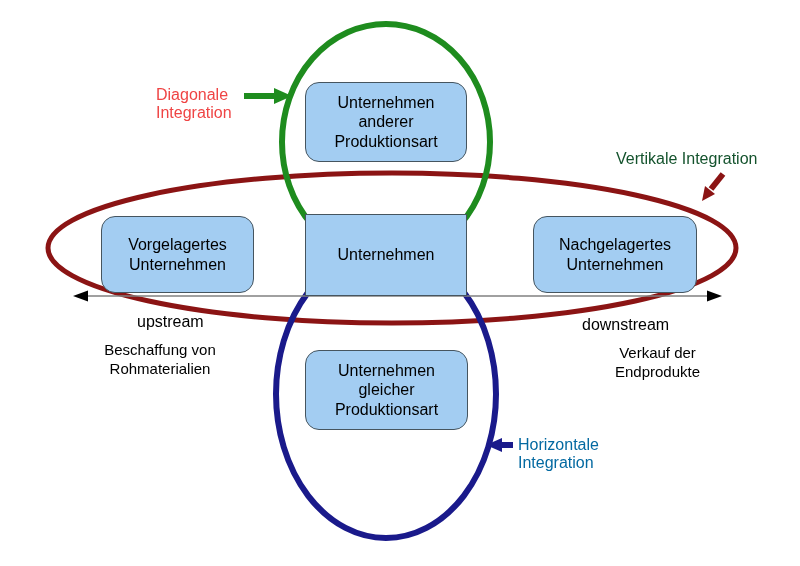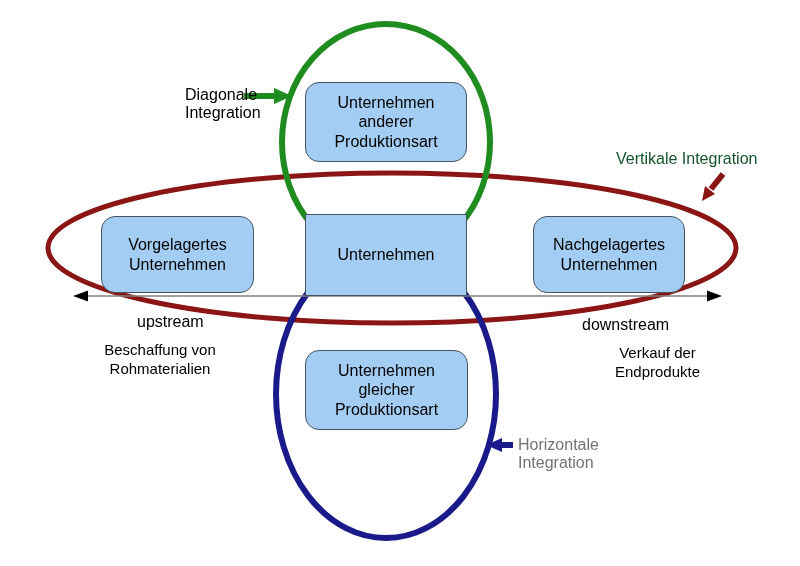--- a/index.html
+++ b/index.html
@@ -37,23 +37,23 @@
   }
   .box.rounded { border-radius: 14px; }
   .lbl {
     position: absolute;
     z-index: 2;
     white-space: pre-line;
     font-size: 16px;
     line-height: 1.15;
     color: #000000;
   }
-  .lbl.green  { color: #000000; margin-left: 29px; }
+  .lbl.green  { color: #ef4444; }
   .lbl.darkred{ color: #14532d; }
-  .lbl.navy   { color: #737373; }
+  .lbl.navy   { color: #0369a1; }
   .lbl.center { text-align: center; }
   .lbl.small  { font-size: 15px; line-height: 1.25; }
 </style>
 </head>
 <body>
 
 <div id="stage">
 
   <svg id="shapes" width="800" height="566" viewBox="0 0 800 566">
 
@@ -79,21 +79,21 @@
 
   <div class="box rounded" style="left:305px; top:82px; width:162px; height:80px;">Unternehmen
 anderer
 Produktionsart</div>
 
   <div class="box rounded" style="left:101px; top:216px; width:153px; height:77px;">Vorgelagertes
 Unternehmen</div>
 
   <div class="box" style="left:305px; top:214px; width:162px; height:82px;">Unternehmen</div>
 
-  <div class="box rounded" style="left:533px; top:216px; width:152px; height:77px;">Nachgelagertes
+  <div class="box rounded" style="left:533px; top:216px; width:164px; height:77px;">Nachgelagertes
 Unternehmen</div>
 
   <div class="box rounded" style="left:305px; top:350px; width:163px; height:80px;">Unternehmen
 gleicher
 Produktionsart</div>
 
   <div class="lbl green" style="left:156px; top:86px;">Diagonale
 Integration</div>
 
   <div class="lbl darkred" style="left:616px; top:150px;">Vertikale Integration</div>

